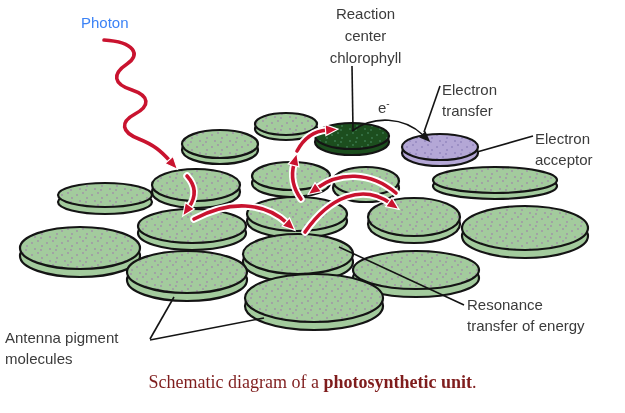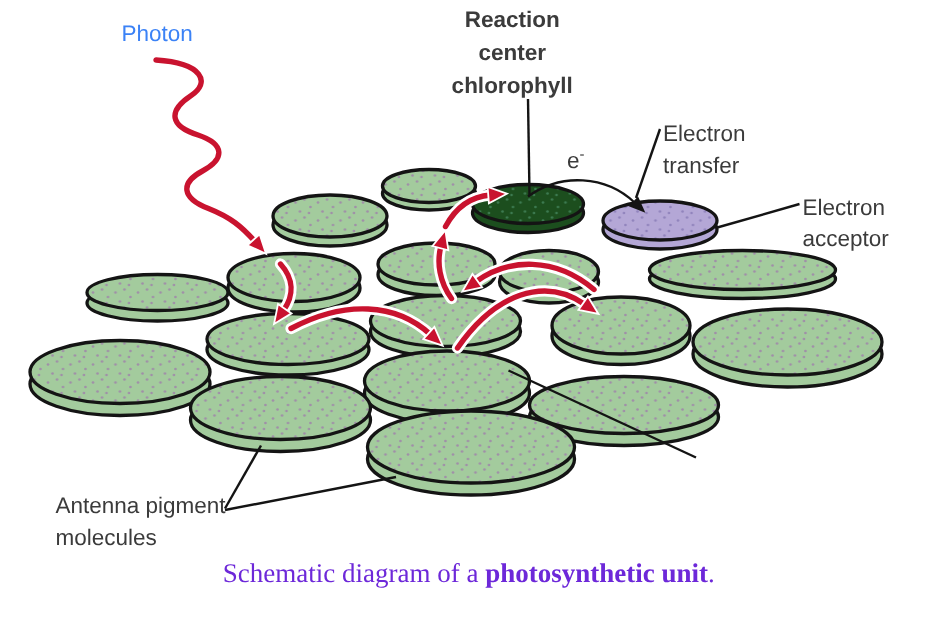--- a/index.html
+++ b/index.html
@@ -10,21 +10,21 @@
   ellipse.disc{stroke:#141414;stroke-width:2.2;}
   .ptr{fill:none;stroke:#141414;stroke-width:1.6;}
   .halo{fill:none;stroke:#ffffff;stroke-width:7.5;stroke-linecap:round;}
   .redln{fill:none;stroke:#c9132f;stroke-width:3.6;stroke-linecap:round;}
   .lbl{position:absolute;color:#3b3b3b;font-size:15px;line-height:21px;white-space:pre-line;}
   .lbl-center{text-align:center;line-height:22px;}
   #photon-label{color:#3b82f6;}
   #electron-symbol{position:absolute;left:378px;top:98px;color:#3b3b3b;font-size:15px;}
   #electron-symbol sup{font-size:10px;}
   #figure-caption{position:absolute;left:0;top:372px;width:625px;text-align:center;
-    font-family:"Liberation Serif",serif;font-size:18px;color:#6d28d9;}
+    font-family:"Liberation Serif",serif;font-size:18px;color:#7f1d1d;}
   #figure-caption .b{font-weight:bold;}
 </style>
 </head>
 <body>
 
 <div id="stage">
 
   <svg id="diagram-svg" width="625" height="413" viewBox="0 0 625 413">
     <defs>
       <pattern id="dotsLight" patternUnits="userSpaceOnUse" width="15" height="12">
@@ -158,31 +158,33 @@
 
     <path class="halo" d="M 301,199 C 293,188 291,175 294,164"></path>
     <path class="redln" marker-end="url(#mRed)" d="M 301,199 C 293,188 291,175 294,164" stroke="#c9132f"></path>
 
     <path class="halo" d="M 297,151 C 304,138 314,131 327,130"></path>
     <path class="redln" marker-end="url(#mRed)" d="M 297,151 C 304,138 314,131 327,130" stroke="#c9132f"></path>
   </svg>
 
   <div class="lbl" id="photon-label" style="left:81px;top:12px;">Photon</div>
 
-  <div class="lbl lbl-center" style="left:284px;top:3px;width:115px;font-weight:bold;">Reaction
+  <div class="lbl lbl-center" style="left:308px;top:3px;width:115px;">Reaction
 center
 chlorophyll</div>
 
   <div id="electron-symbol"><span>e</span><sup>-</sup></div>
 
   <div class="lbl" style="left:442px;top:79px;">Electron
 transfer</div>
 
   <div class="lbl" style="left:535px;top:128px;">Electron
 acceptor</div>
 
-  <div class="lbl" style="left:5px;top:327px;margin-left:32px;">Antenna pigment
+  <div class="lbl" style="left:5px;top:327px;">Antenna pigment
 molecules</div>
 
+  <div class="lbl" style="left:467px;top:294px;">Resonance
+transfer of energy</div>
 
   <div id="figure-caption"><span>Schematic diagram of a </span><span class="b">photosynthetic unit</span><span>.</span></div>
 
 </div>
 
 </body></html>

